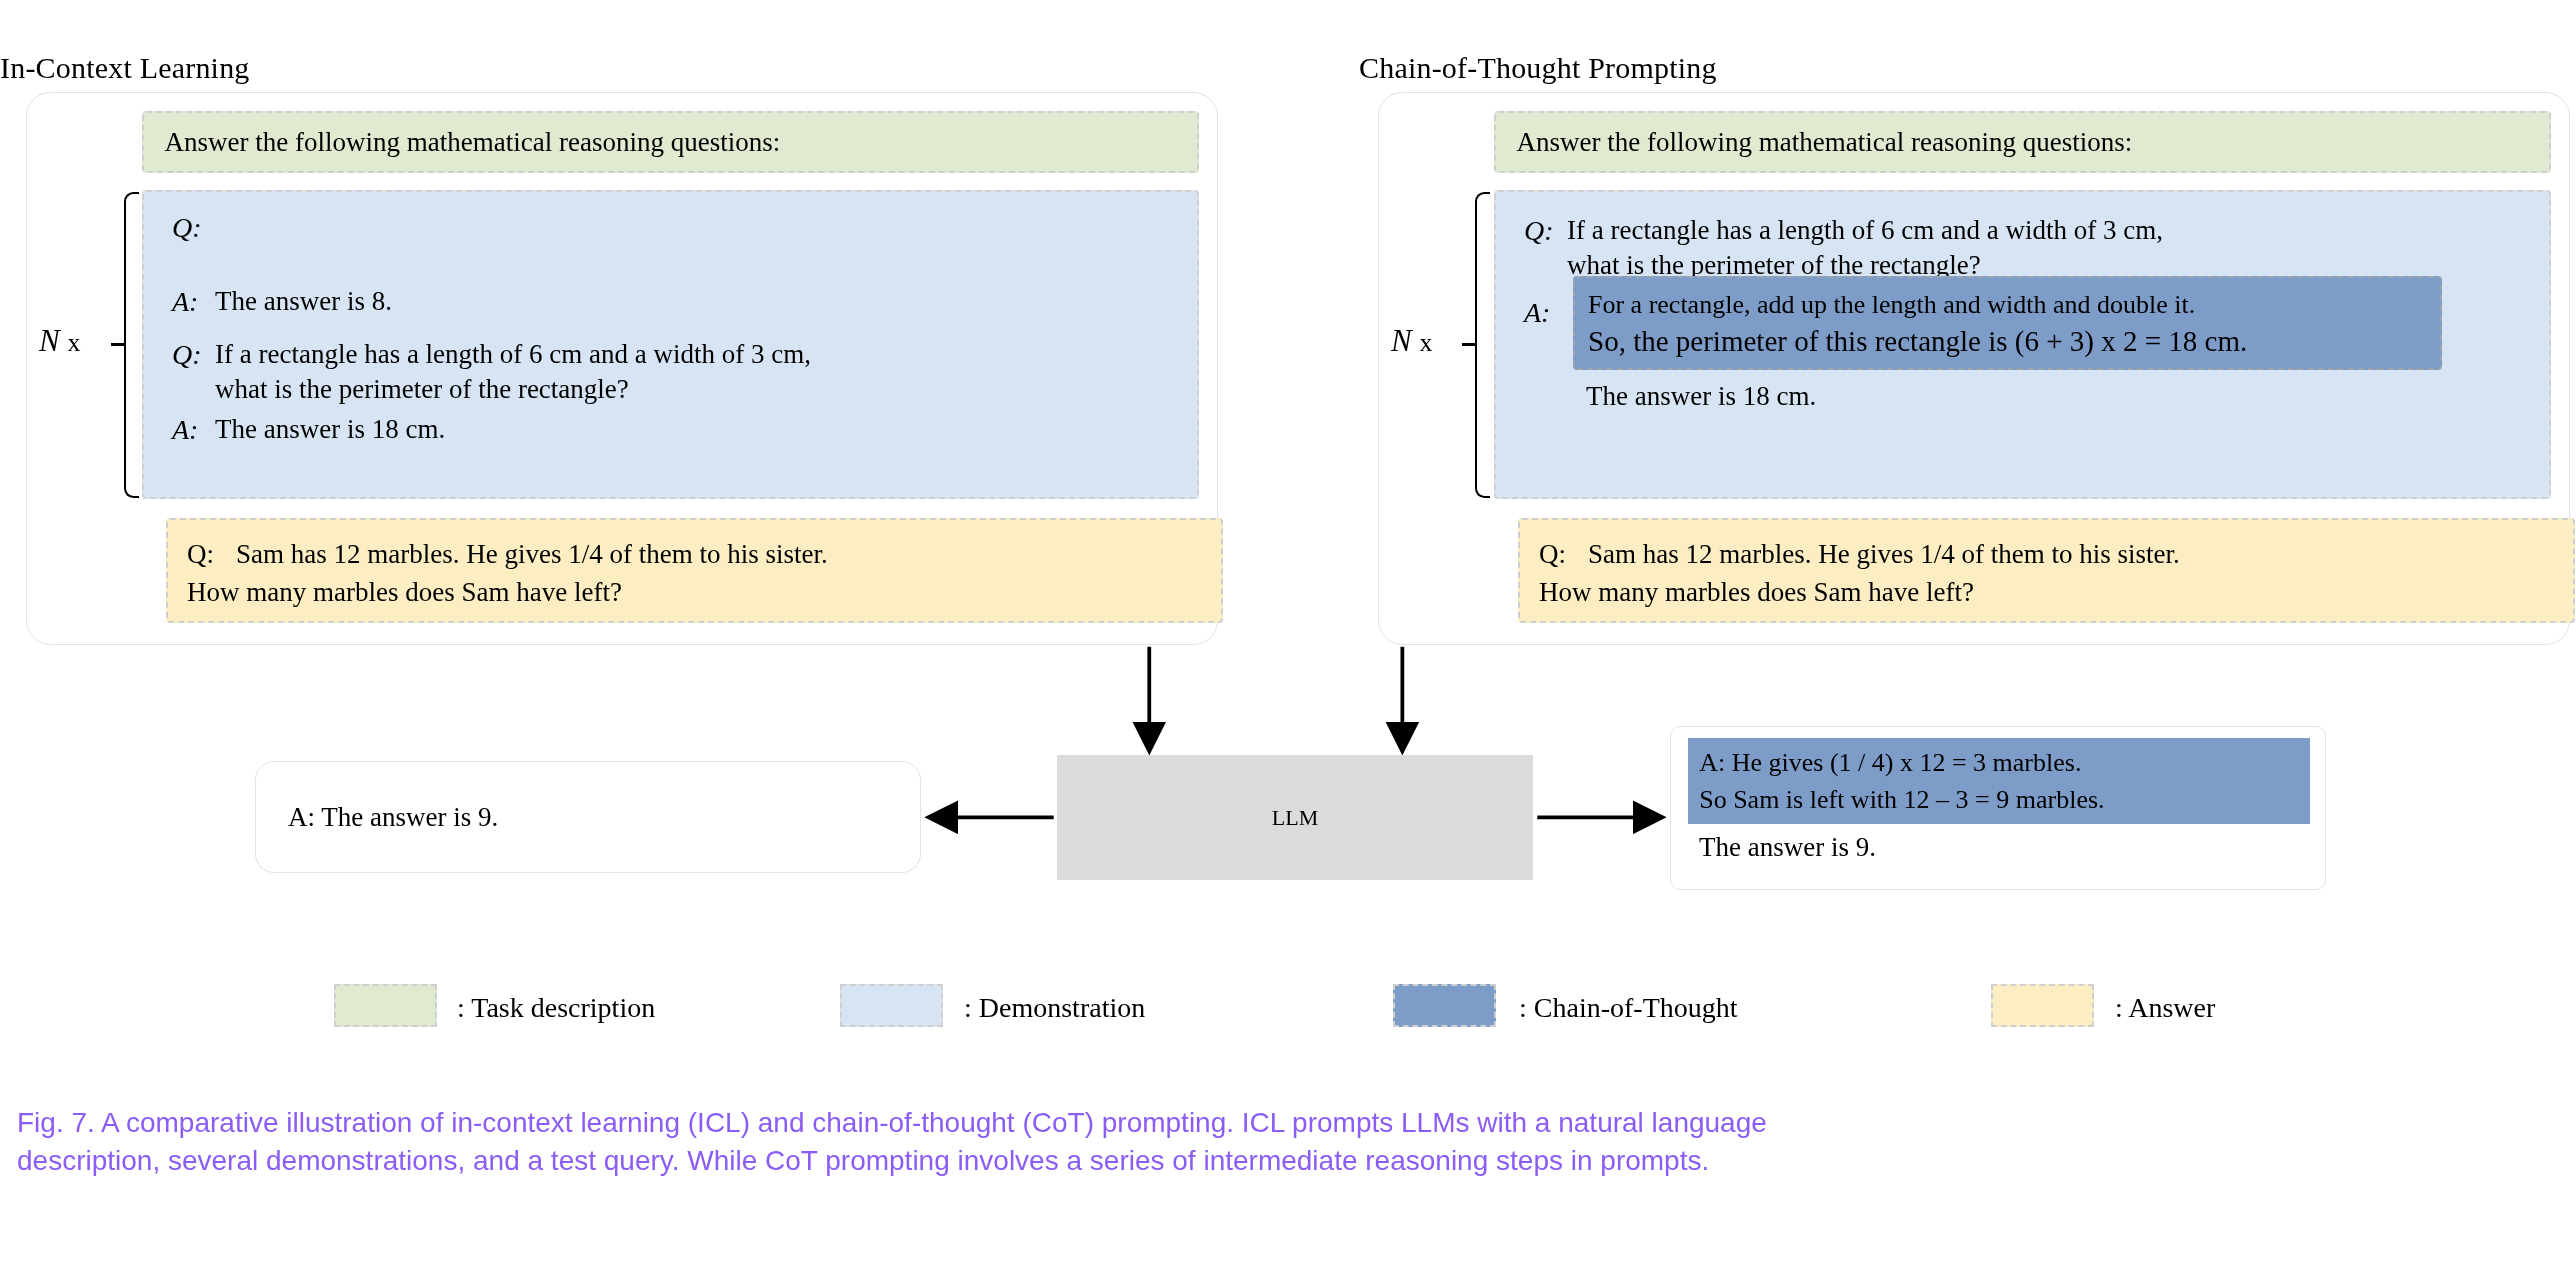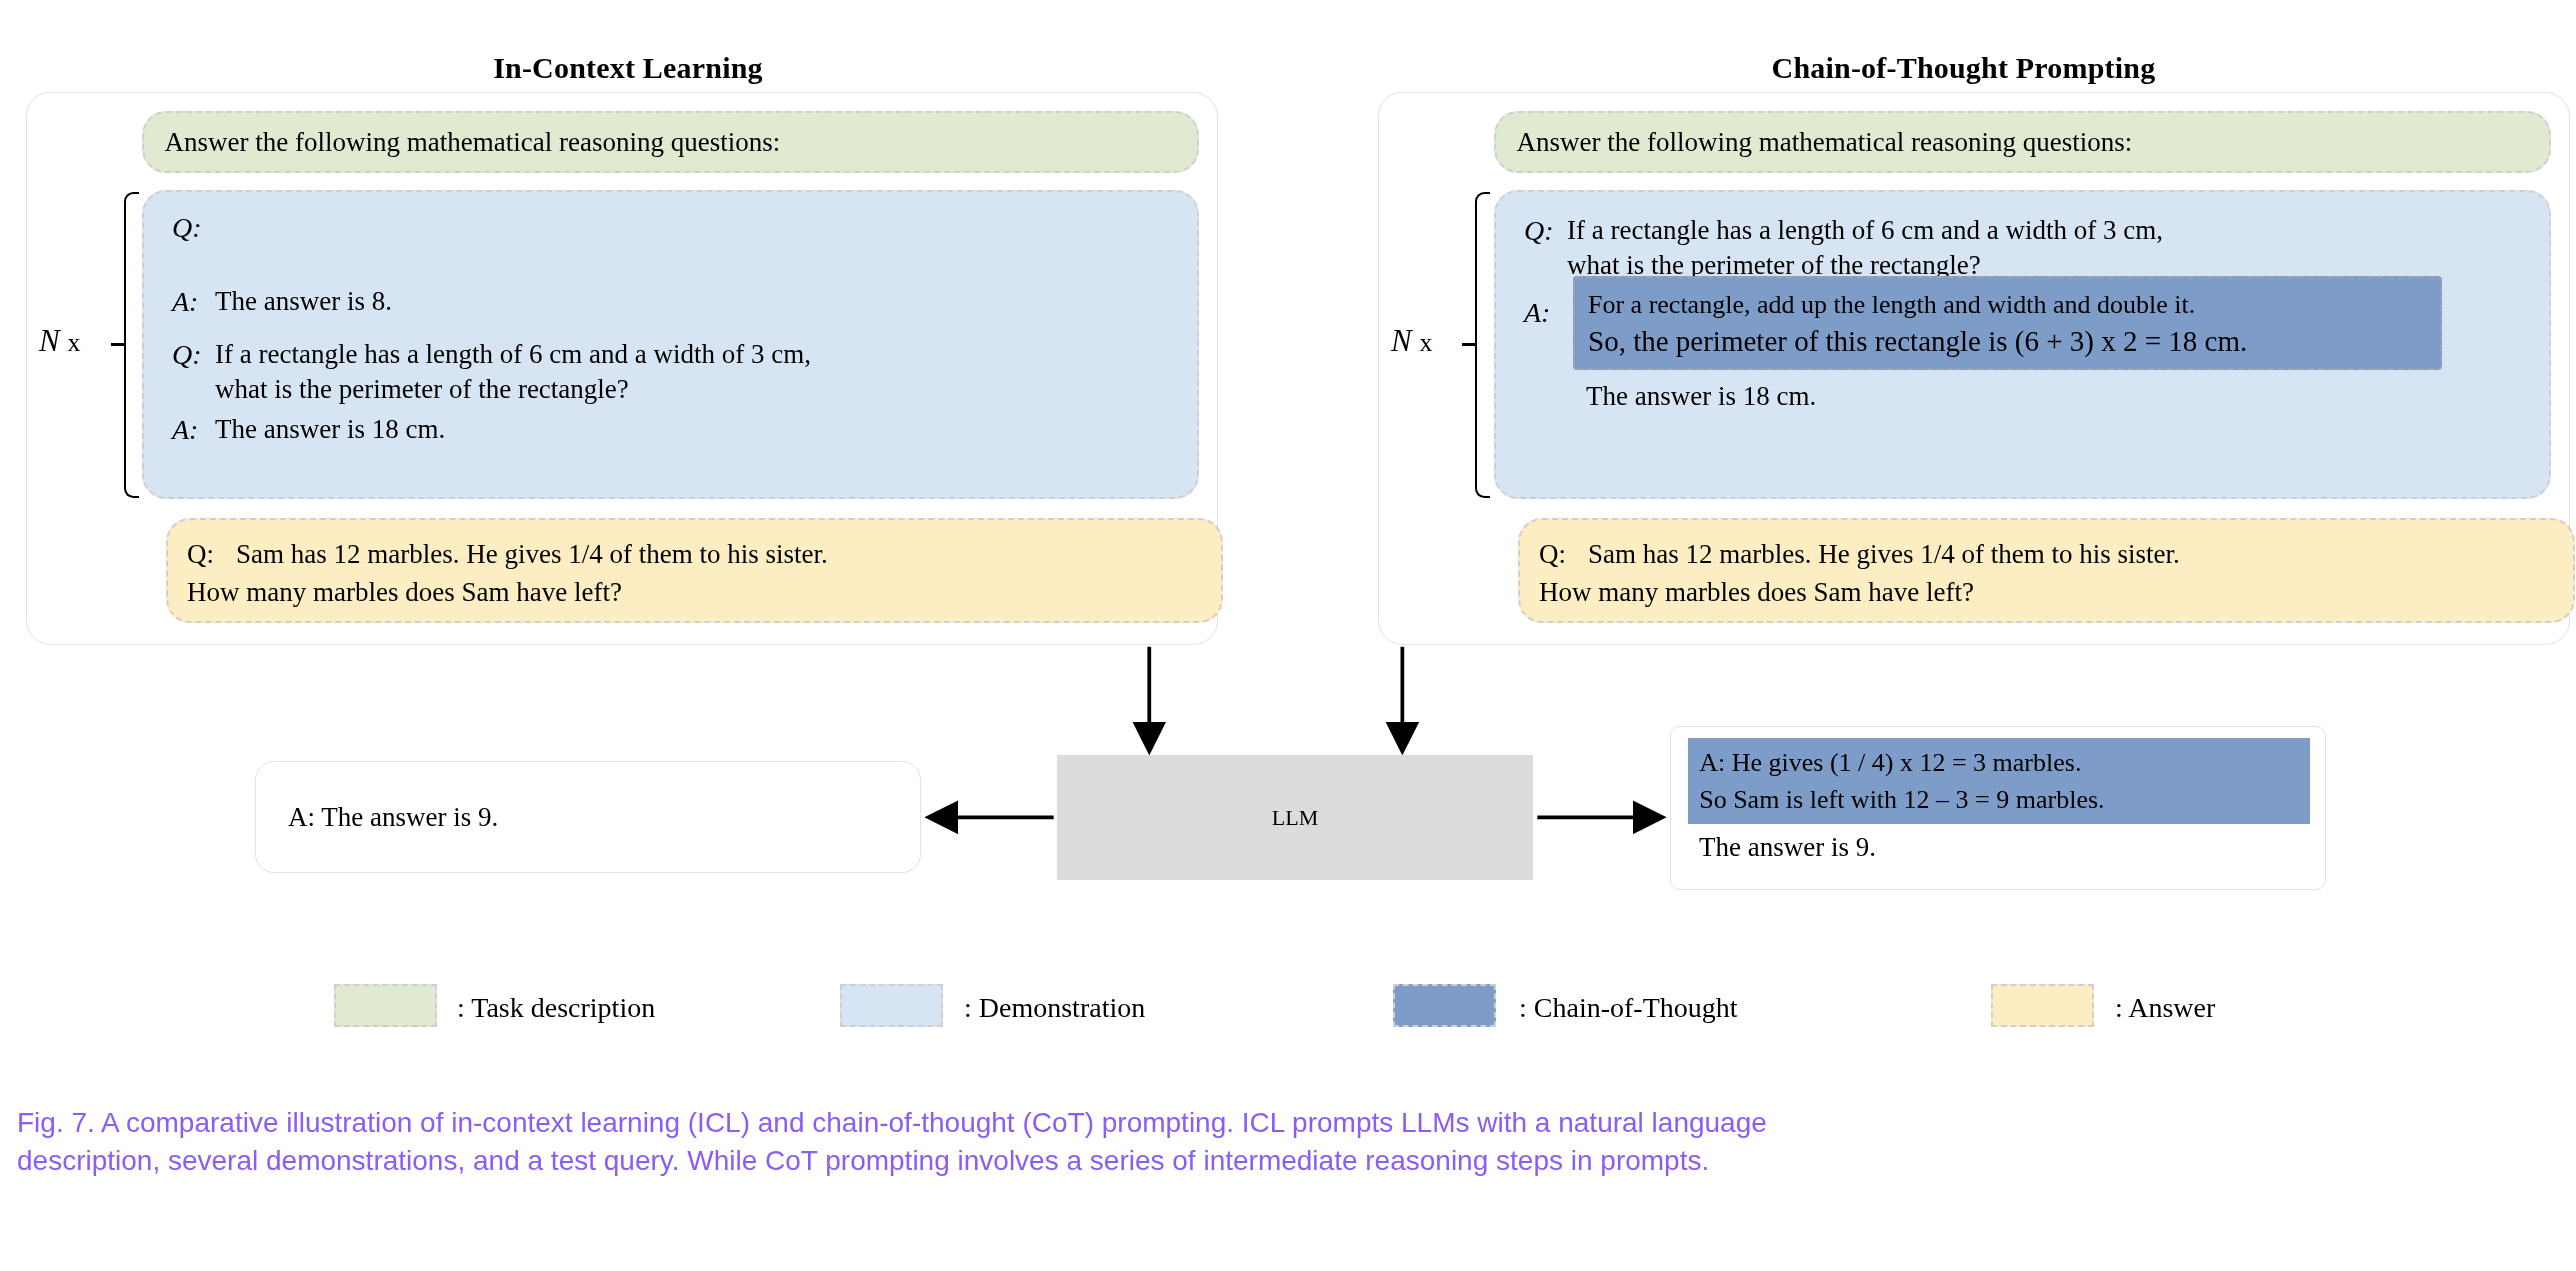--- a/index.html
+++ b/index.html
@@ -20,24 +20,23 @@
     position: absolute;
     left: 0; top: 0;
     width: 2576px;
     height: 1271px;
   }
 
   
   .col-title {
     position: absolute;
     font-family: "Liberation Serif", serif;
-    font-weight: bold;
+    font-weight: normal;
     font-size: 30px;
     letter-spacing: 0.2px;
-    text-align: center;
     white-space: nowrap;
   }
   #title-icl  { left: 0;    top: 51px; width: 1256px; }
   #title-cot  { left: 1359px; top: 51px; width: 1209px; }
 
   
   .panel {
     position: absolute;
     border: 1.9px solid #e2e2e2;
     border-radius: 24.4px;
@@ -45,21 +44,21 @@
     box-sizing: border-box;
   }
   #panel-icl { left: 26px;   top: 92px; width: 1192px; height: 553px; }
   #panel-cot { left: 1378px; top: 92px; width: 1192px; height: 553px; }
 
   
   .block {
     position: absolute;
     box-sizing: border-box;
     border: 2.8px dashed #cfcfcf;
-    border-radius: 24px;
+    border-radius: 4px;
   }
   .block.task { background: #dfead0; }
   .block.demo { background: #d7e4f3; }
   .block.query{ background: #fcedc2; margin-left: 24px; }
   .block.cot  { background: #7e9cc8; border-color: #9aa3ae; border-radius: 3.7px; }
 
   .line {
     font-size: 27px;
     line-height: 35px;
     white-space: nowrap;

